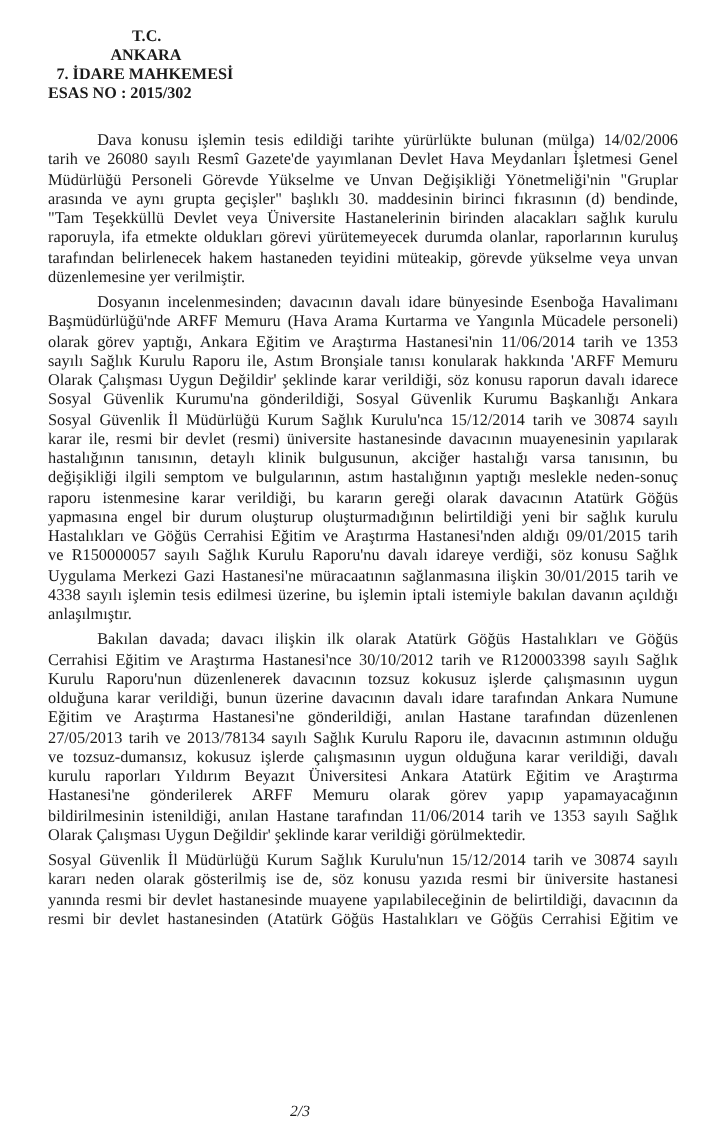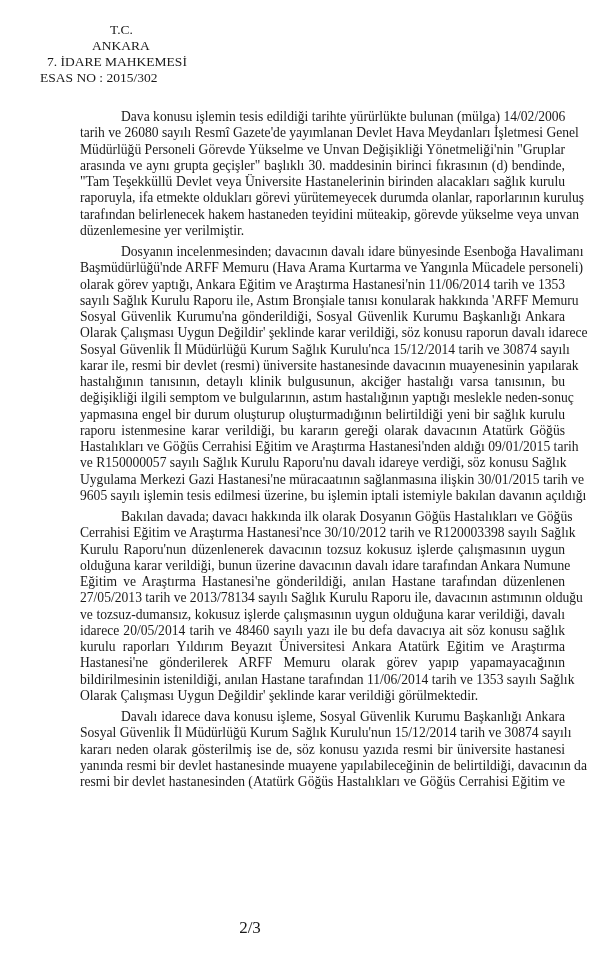--- a/index.html
+++ b/index.html
@@ -1,28 +1,28 @@
 <!DOCTYPE html>
 <html><head>
 <meta charset="utf-8">
 <style>
   html, body { margin:0; padding:0; background:#ffffff; }
   body { width:600px; height:957px; position:relative; overflow:hidden;
          font-family:"Liberation Serif", serif; color:#1a1a1a; }
-  .header { position:absolute; left:40px; top:22px; font-weight:normal; font-size:13.5px; line-height:16px; }
+  .header { position:absolute; left:40px; top:22px; font-weight:bold; font-size:13.5px; line-height:16px; }
   .header div { white-space:nowrap; }
   .h-tc { padding-left:70px; }
   .h-ankara { padding-left:52px; }
   .h-court { padding-left:7px; }
   .body { position:absolute; left:40px; top:109px; width:525px; font-size:13.6px; line-height:16.25px; }
-  .line { display:block; white-space:nowrap; text-align:justify; text-align-last:justify; height:16.25px;margin-left:40px; }
+  .line { display:block; white-space:nowrap; text-align:justify; text-align-last:justify; height:16.25px; }
   .line.last { text-align-last:left; }
   .line.indent { padding-left:41px; }
   .pgap { height:5px; }
-  .footer { position:absolute; left:0; width:500px; top:918px; text-align:center; font-size:17px; }
+  .footer { position:absolute; left:0; width:500px; top:918px; text-align:center; font-size:13px;font-style:italic; }
 </style>
 </head>
 <body>
 
 <div class="header">
   <div class="h-tc">T.C.</div>
   <div class="h-ankara">ANKARA</div>
   <div class="h-court">7. İDARE MAHKEMESİ</div>
   <div>ESAS NO : 2015/302</div>
 </div>
@@ -37,51 +37,50 @@
       <span class="line">raporuyla, ifa etmekte oldukları görevi yürütemeyecek durumda olanlar, raporlarının kuruluş</span>
       <span class="line">tarafından belirlenecek hakem hastaneden teyidini müteakip, görevde yükselme veya unvan</span>
       <span class="line last">düzenlemesine yer verilmiştir.</span>
     </div>
     <div class="pgap"></div>
     <div>
       <span class="line indent">Dosyanın incelenmesinden; davacının davalı idare bünyesinde Esenboğa Havalimanı</span>
       <span class="line">Başmüdürlüğü'nde ARFF Memuru (Hava Arama Kurtarma ve Yangınla Mücadele personeli)</span>
       <span class="line">olarak görev yaptığı, Ankara Eğitim ve Araştırma Hastanesi'nin 11/06/2014 tarih ve 1353</span>
       <span class="line">sayılı Sağlık Kurulu Raporu ile, Astım Bronşiale tanısı konularak hakkında 'ARFF Memuru</span>
+      <span class="line">Olarak Çalışması Uygun Değildir' şeklinde karar verildiği, söz konusu raporun davalı idarece</span>
       <span class="line">Sosyal Güvenlik Kurumu'na gönderildiği, Sosyal Güvenlik Kurumu Başkanlığı Ankara</span>
-      <span class="line">Olarak Çalışması Uygun Değildir' şeklinde karar verildiği, söz konusu raporun davalı idarece</span>
       <span class="line">Sosyal Güvenlik İl Müdürlüğü Kurum Sağlık Kurulu'nca 15/12/2014 tarih ve 30874 sayılı</span>
       <span class="line">karar ile, resmi bir devlet (resmi) üniversite hastanesinde davacının muayenesinin yapılarak</span>
       <span class="line">hastalığının tanısının, detaylı klinik bulgusunun, akciğer hastalığı varsa tanısının, bu</span>
       <span class="line">değişikliği ilgili semptom ve bulgularının, astım hastalığının yaptığı meslekle neden-sonuç</span>
+      <span class="line">raporu istenmesine karar verildiği, bu kararın gereği olarak davacının Atatürk Göğüs</span>
       <span class="line">yapmasına engel bir durum oluşturup oluşturmadığının belirtildiği yeni bir sağlık kurulu</span>
-      <span class="line">raporu istenmesine karar verildiği, bu kararın gereği olarak davacının Atatürk Göğüs</span>
       <span class="line">Hastalıkları ve Göğüs Cerrahisi Eğitim ve Araştırma Hastanesi'nden aldığı 09/01/2015 tarih</span>
       <span class="line">ve R150000057 sayılı Sağlık Kurulu Raporu'nu davalı idareye verdiği, söz konusu Sağlık</span>
       <span class="line">Uygulama Merkezi Gazi Hastanesi'ne müracaatının sağlanmasına ilişkin 30/01/2015 tarih ve</span>
-      <span class="line">9605 sayılı işlemin tesis edilmesi üzerine, bu işlemin iptali istemiyle bakılan davanın açıldığı</span>
+      <span class="line">4338 sayılı işlemin tesis edilmesi üzerine, bu işlemin iptali istemiyle bakılan davanın açıldığı</span>
+      <span class="line last">anlaşılmıştır.</span>
     </div>
     <div class="pgap"></div>
     <div>
-      <span class="line indent">Bakılan davada; davacı hakkında ilk olarak Dosyanın Göğüs Hastalıkları ve Göğüs</span>
+      <span class="line indent">Bakılan davada; davacı ilişkin ilk olarak Atatürk Göğüs Hastalıkları ve Göğüs</span>
       <span class="line">Cerrahisi Eğitim ve Araştırma  Hastanesi'nce 30/10/2012 tarih ve R120003398 sayılı Sağlık</span>
       <span class="line">Kurulu Raporu'nun düzenlenerek davacının tozsuz kokusuz işlerde çalışmasının uygun</span>
       <span class="line">olduğuna karar verildiği, bunun üzerine davacının davalı idare tarafından Ankara Numune</span>
       <span class="line">Eğitim ve Araştırma Hastanesi'ne gönderildiği, anılan Hastane tarafından düzenlenen</span>
       <span class="line">27/05/2013 tarih ve 2013/78134 sayılı Sağlık Kurulu Raporu ile, davacının astımının olduğu</span>
       <span class="line">ve tozsuz-dumansız, kokusuz işlerde çalışmasının uygun olduğuna karar verildiği, davalı</span>
-      <span class="line">idarece 20/05/2014 tarih ve 48460 sayılı yazı ile bu defa davacıya ait söz konusu sağlık</span>
       <span class="line">kurulu raporları Yıldırım Beyazıt Üniversitesi Ankara Atatürk Eğitim ve Araştırma</span>
       <span class="line">Hastanesi'ne gönderilerek  ARFF  Memuru  olarak  görev  yapıp  yapamayacağının</span>
       <span class="line">bildirilmesinin istenildiği, anılan Hastane tarafından 11/06/2014 tarih ve 1353 sayılı Sağlık</span>
       <span class="line last">Olarak Çalışması Uygun Değildir' şeklinde karar verildiği görülmektedir.</span>
     </div>
     <div class="pgap"></div>
     <div>
-      <span class="line indent">Davalı idarece dava konusu işleme,  Sosyal Güvenlik Kurumu Başkanlığı Ankara</span>
       <span class="line">Sosyal Güvenlik İl Müdürlüğü Kurum Sağlık Kurulu'nun 15/12/2014 tarih ve 30874 sayılı</span>
       <span class="line">kararı neden olarak gösterilmiş ise de, söz konusu yazıda resmi bir üniversite hastanesi</span>
       <span class="line">yanında resmi bir devlet hastanesinde muayene yapılabileceğinin de belirtildiği, davacının da</span>
       <span class="line">resmi bir devlet hastanesinden (Atatürk Göğüs Hastalıkları ve Göğüs Cerrahisi Eğitim ve</span>
     </div>
   </div>
 
 <div class="footer">2/3</div>
 
 </body></html>

